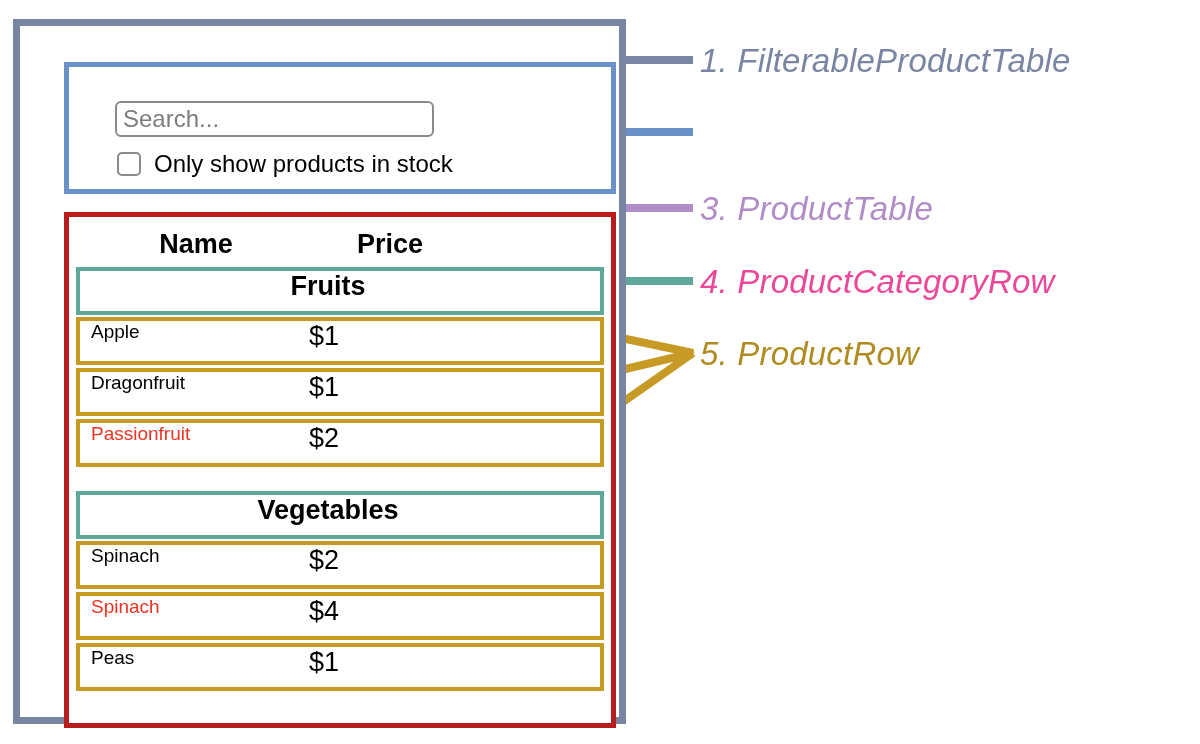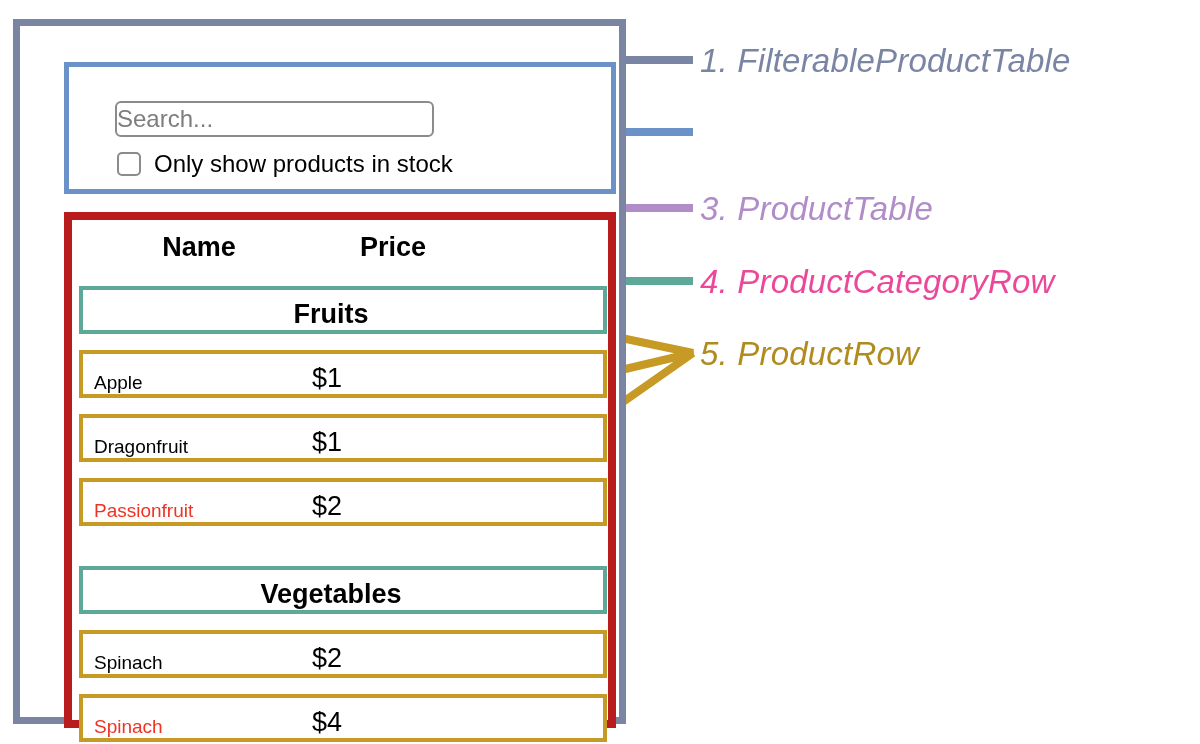--- a/index.html
+++ b/index.html
@@ -61,21 +61,21 @@
     width: 319px;
     height: 36px;
     box-sizing: border-box;
     border: 2px solid #8b8b8b;
     border-radius: 6px;
     background: #ffffff;
     color: #7d7d7d;
     font-size: 24px;
     font-family: "Liberation Sans", sans-serif;
     line-height: 32px;
-    padding: 0 0;
+    padding: 0 6px;
     outline: none;
   }
   .search-input::placeholder { color: #7d7d7d; opacity: 1; }
 
   .checkbox-row {
     position: absolute;
     left: 48px;
     top: 83px;
     display: flex;
     align-items: center;
@@ -97,21 +97,21 @@
     font-family: "Liberation Sans", sans-serif;
   }
 
   
   .frame-producttable {
     position: absolute;
     left: 44px;
     top: 186px;
     width: 552px;
     height: 516px;
-    border: 8px solid #b91c1c;
+    border: 5px solid #b91c1c;
     box-sizing: border-box;
     background: #ffffff;
   }
 
   .table-inner {
     position: absolute;
     left: 7px;
     top: 4px;
     width: 528px;
   }
@@ -129,24 +129,23 @@
     color: #000000;
     text-align: center;
   }
   .th-name  { width: 228px; }
   .th-price { width: 160px; }
 
   .row {
     box-sizing: border-box;
     height: 48px;
     display: flex;
-    align-items: flex-end;
+    align-items: flex-start;
     background: #ffffff;
     margin-bottom: 3px;
-    margin-top: 16px;
   }
   .row-category {
     border: 4px solid #5ea89a;
     justify-content: center;
     margin-bottom: 2px;
   }
   .row-category .cat-label {
     font-size: 27px;
     font-weight: bold;
     color: #000000;

